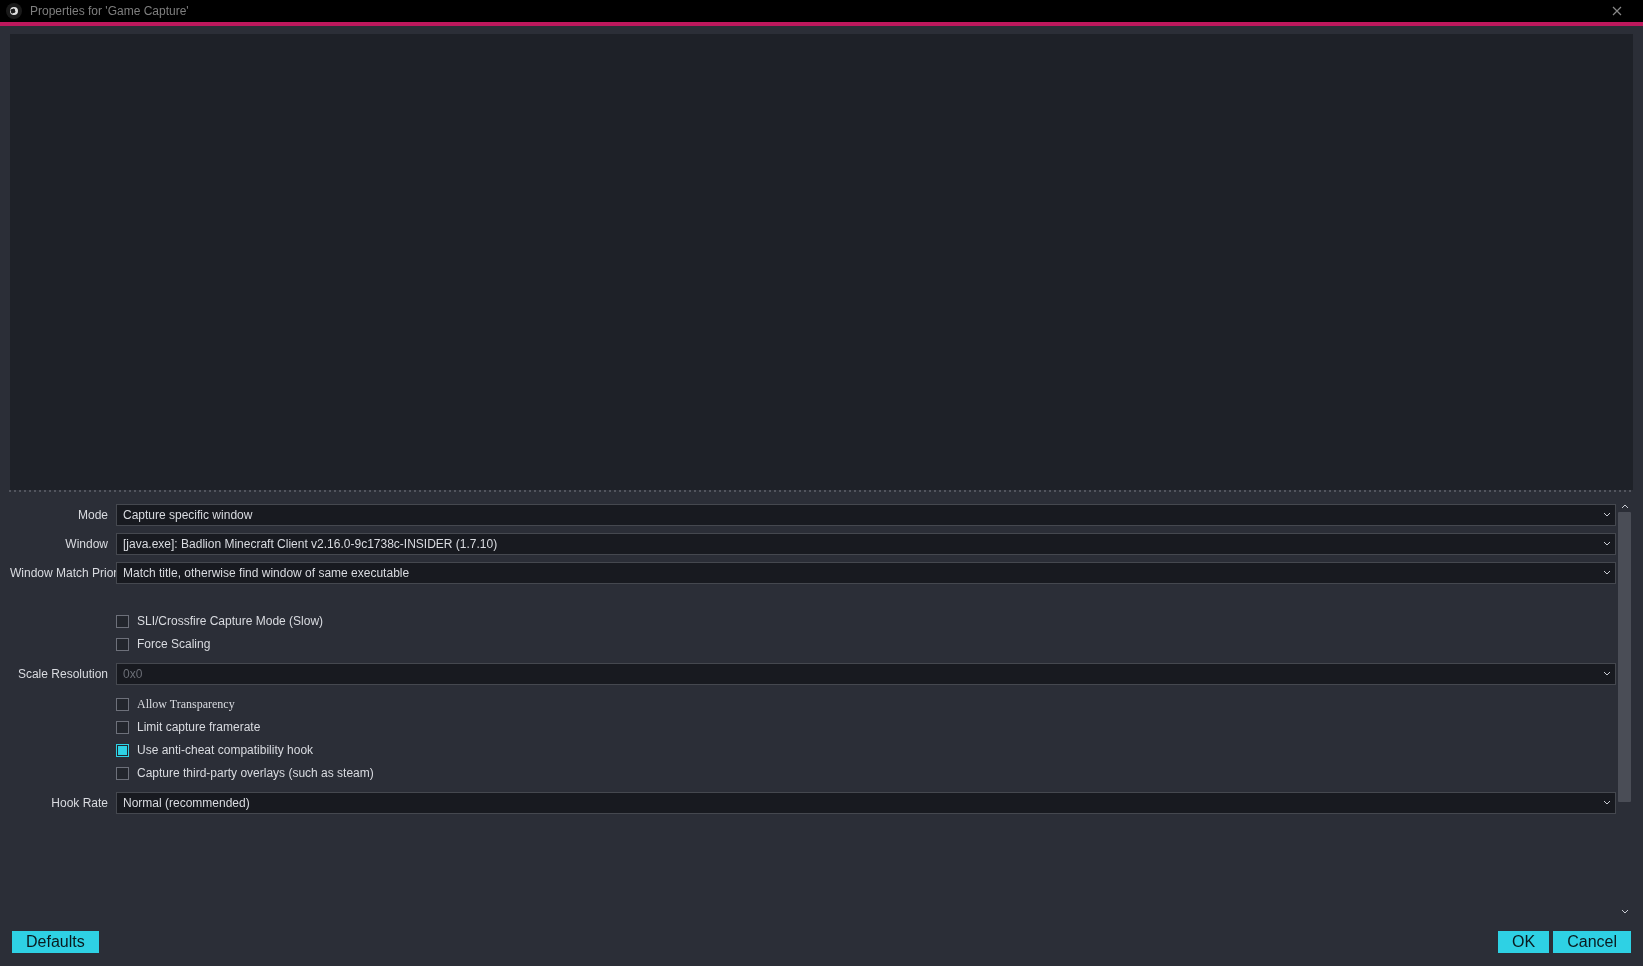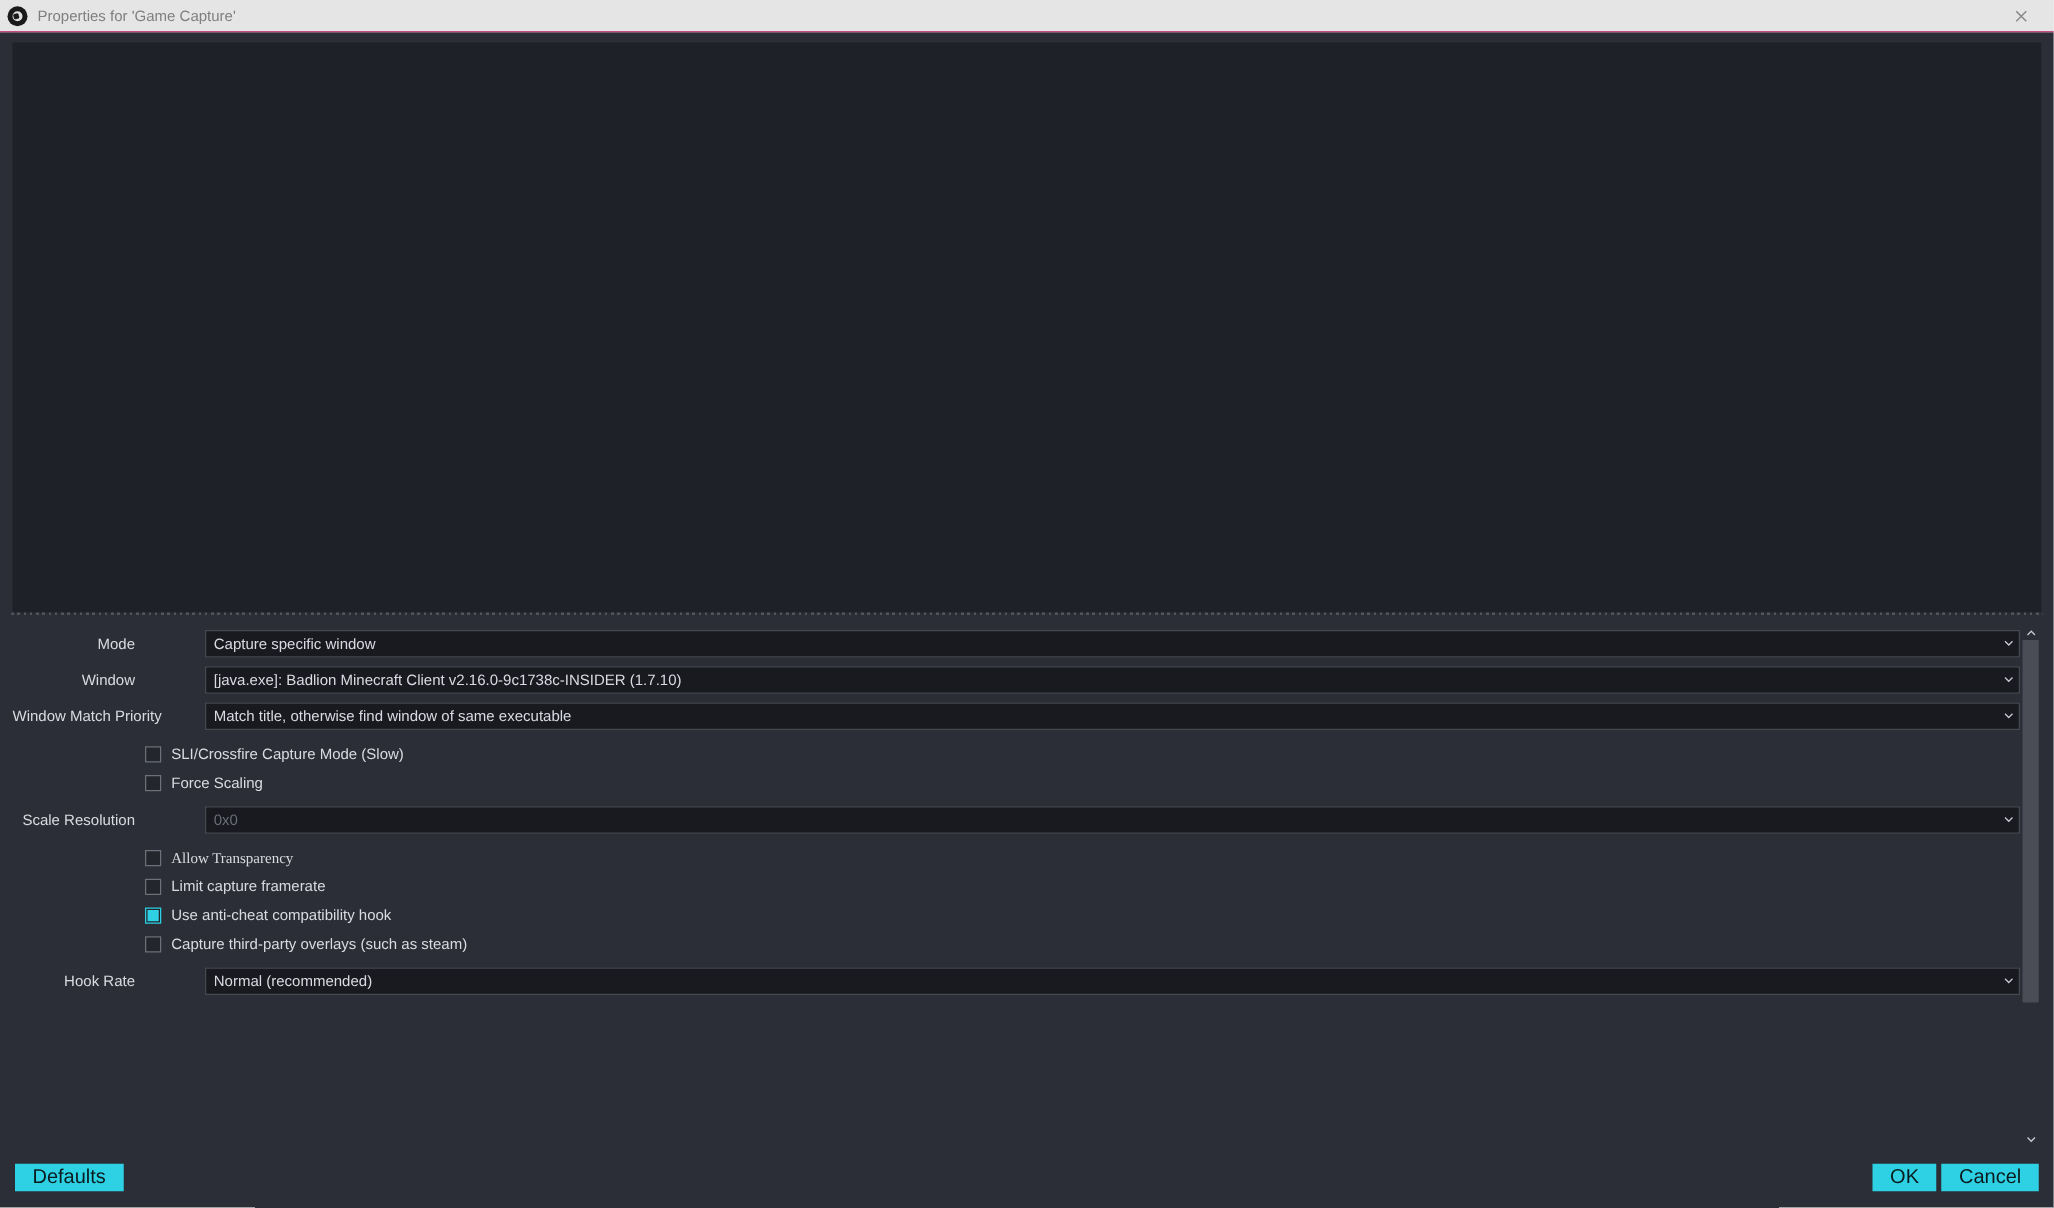--- a/index.html
+++ b/index.html
@@ -1,17 +1,17 @@
 <!DOCTYPE html>
 <html><head>
 <meta charset="utf-8">
 <style>
 * { box-sizing: border-box; margin: 0; padding: 0; }
 html, body { width: 1643px; height: 966px; overflow: hidden; font-family: "Segoe UI", Tahoma, sans-serif; font-size: 12px; background: #fff; }
-.titlebar { height: 26px; background: #e5e5e5; display: flex; align-items: center; padding: 0 6px; border-bottom: 1px solid #be185d; }
+.titlebar { height: 26px; background: #000000; display: flex; align-items: center; padding: 0 6px; border-bottom: 4px solid #be185d; }
 .titlebar .obs-icon { width: 16px; height: 16px; border-radius: 50%; background: #1a1a1a; display: inline-flex; align-items: center; justify-content: center; margin-right: 8px; }
 .titlebar .obs-icon svg { width: 12px; height: 12px; }
 .titlebar .title { color: #7f7f7f; font-size: 12px; }
 .titlebar .close { margin-left: auto; width: 40px; height: 26px; display: flex; align-items: center; justify-content: center; color: #888; cursor: pointer; }
 .titlebar .close svg { width: 10px; height: 10px; }
 
 .body-dark { position: relative; width: 100%; height: 940px; background: #2b2e37; }
 
 .preview-wrap { position: absolute; left: 10px; right: 10px; top: 8px; height: 456px; }
 .preview { width: 100%; height: 100%; background: #1e2128; }
@@ -21,21 +21,21 @@
 .form-area { position: absolute; left: 10px; right: 10px; top: 474px; bottom: 48px; display: flex; }
 .form-scroll { flex: 1; overflow: hidden; }
 .scrollbar { width: 17px; background: #2b2e37; position: relative; }
 .scrollbar .track { position: absolute; top: 12px; bottom: 12px; left: 2px; right: 2px; }
 .scrollbar .thumb { position: absolute; top: 0; left: 0; right: 0; height: 290px; background: #4a4d56; border-radius: 1px; }
 .scrollbar .arrow { position: absolute; left: 0; right: 0; height: 12px; display: flex; align-items: center; justify-content: center; color: #c9ccd3; }
 .scrollbar .arrow.up { top: 0; }
 .scrollbar .arrow.down { bottom: 0; }
 .scrollbar .arrow svg { width: 8px; height: 8px; }
 
-.row { display: flex; align-items: center; height: 30px; margin-bottom: 0; gap: 48px; }
+.row { display: flex; align-items: center; height: 30px; margin-bottom: 0; }
 .row.gap { margin-top: -1px; }
 .label { width: 106px; text-align: right; color: #d9dbe0; padding-right: 8px; font-size: 12px; white-space: nowrap; }
 .control { flex: 1; }
 
 .select { position: relative; height: 22px; background: #181a20; border: 1px solid #45484f; color: #d9dbe0; display: flex; align-items: center; padding: 0 22px 0 6px; font-size: 12px; cursor: pointer; }
 .select.disabled { color: #6b6e76; text-align: right; }
 .select .caret { position: absolute; right: 4px; top: 50%; transform: translateY(-50%); color: #c9ccd3; }
 .select .caret svg { width: 8px; height: 8px; display: block; }
 
 .checkbox-row { display: flex; align-items: center; height: 22px; margin-left: 106px; margin-bottom: 1px; }
@@ -112,21 +112,21 @@
             <span>Match title, otherwise find window of same executable</span>
             <span class="caret">
                 <svg viewBox="0 0 8 8">
                   <path d="M1 2l3 3 3-3" stroke="#c9ccd3" stroke-width="1" fill="none"></path>
                 </svg>
               </span>
           </div>
         </div>
       </div>
 
-      <div class="checkbox-row" style="margin-top:4px;">
+      <div class="checkbox-row" style="margin-top:22px;">
         <span class="checkbox">
             <span class="inner"></span>
           </span>
         <span class="check-label">SLI/Crossfire Capture Mode (Slow)</span>
       </div>
 
       <div class="checkbox-row">
         <span class="checkbox">
             <span class="inner"></span>
           </span>

